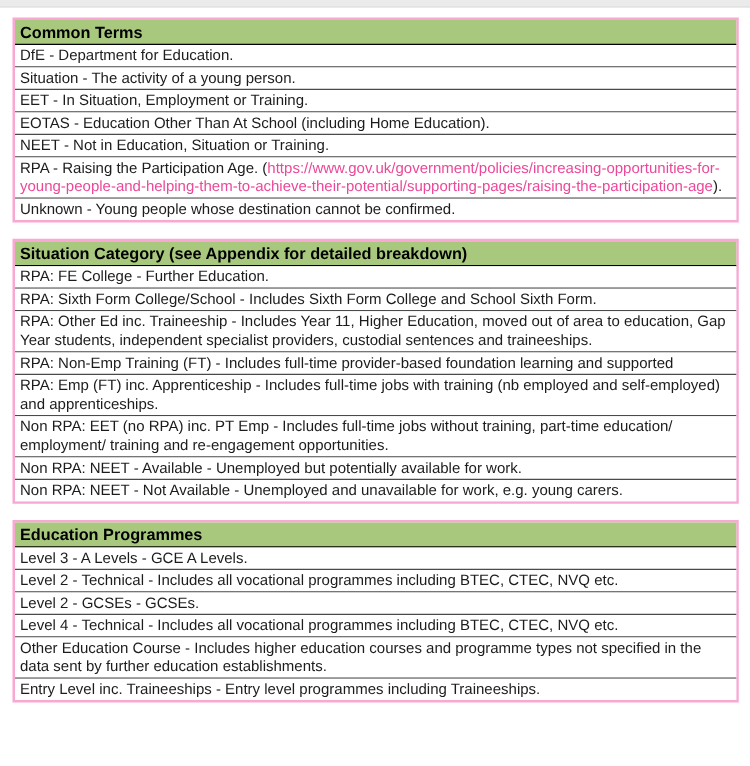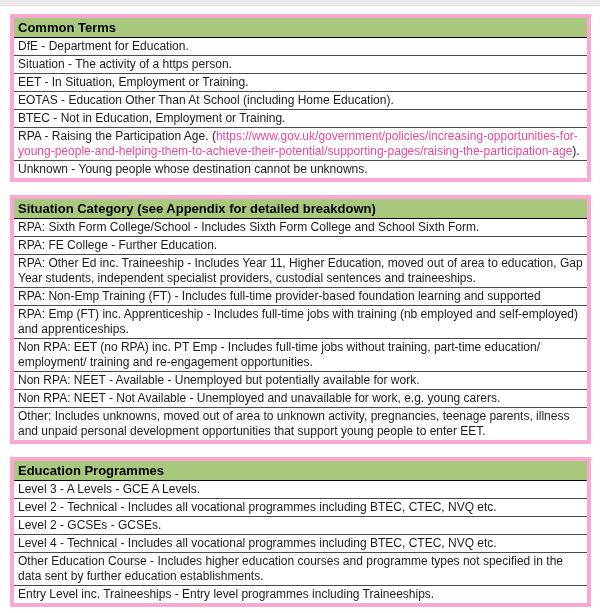--- a/index.html
+++ b/index.html
@@ -17,21 +17,21 @@
     overflow: hidden;
   }
   .top-strip {
     height: 5px;
     background: #ebebeb;
     border-bottom: 1px solid #e0e0e0;
     width: 100%;
   }
   .tbl {
     margin: 8px 9px 13px 10px;
-    border: 4px solid #f9a8d4;
+    border: 2px solid #f9a8d4;
     background: #ffffff;
   }
   .tbl-header {
     background: #a8c97d;
     border-bottom: 1.5px solid #000000;
     font-weight: bold;
     font-size: 13px;
     line-height: 15px;
     padding: 2px 4px;
     color: #000000;
@@ -54,39 +54,38 @@
 </head>
 <body>
 
 <div class="page">
 
   <div class="top-strip"></div>
 
   <div class="tbl">
     <div class="tbl-header">Common Terms</div>
     <div class="row">DfE - Department for Education.</div>
-    <div class="row">Situation - The activity of a https person.</div>
+    <div class="row">Situation - The activity of a young person.</div>
     <div class="row">EET - In Situation, Employment or Training.</div>
     <div class="row">EOTAS - Education Other Than At School (including Home Education).</div>
-    <div class="row">BTEC - Not in Education, Employment or Training.</div>
+    <div class="row">NEET - Not in Education, Situation or Training.</div>
     <div class="row"><span>RPA - Raising the Participation Age. (</span><span class="link">https://www.gov.uk/government/policies/increasing-opportunities-for-young-people-and-helping-them-to-achieve-their-potential/supporting-pages/raising-the-participation-age</span><span>).</span></div>
-    <div class="row">Unknown - Young people whose destination cannot be unknowns.</div>
+    <div class="row">Unknown - Young people whose destination cannot be confirmed.</div>
   </div>
 
   <div class="tbl">
     <div class="tbl-header">Situation Category (see Appendix for detailed breakdown)</div>
+    <div class="row">RPA: FE College - Further Education.</div>
     <div class="row">RPA: Sixth Form College/School - Includes Sixth Form College and School Sixth Form.</div>
-    <div class="row">RPA: FE College - Further Education.</div>
     <div class="row">RPA: Other Ed inc. Traineeship - Includes Year 11, Higher Education, moved out of area to education, Gap Year students, independent specialist providers, custodial sentences and traineeships.</div>
     <div class="row">RPA: Non-Emp Training (FT) - Includes full-time provider-based foundation learning and supported</div>
     <div class="row">RPA: Emp (FT) inc. Apprenticeship - Includes full-time jobs with training (nb employed and self-employed) and apprenticeships.</div>
     <div class="row">Non RPA: EET (no RPA) inc. PT Emp - Includes full-time jobs without training, part-time education/ employment/ training and re-engagement opportunities.</div>
     <div class="row">Non RPA: NEET - Available - Unemployed but potentially available for work.</div>
     <div class="row">Non RPA: NEET - Not Available - Unemployed and unavailable for work, e.g. young carers.</div>
-    <div class="row">Other:  Includes unknowns, moved out of area to unknown activity, pregnancies, teenage parents, illness and unpaid personal development opportunities that support young people to enter EET.</div>
   </div>
 
   <div class="tbl">
     <div class="tbl-header">Education Programmes</div>
     <div class="row">Level 3 - A Levels - GCE A Levels.</div>
     <div class="row">Level 2 - Technical  - Includes all vocational programmes including BTEC, CTEC, NVQ etc.</div>
     <div class="row">Level 2 - GCSEs - GCSEs.</div>
     <div class="row">Level 4 - Technical  - Includes all vocational programmes including BTEC, CTEC, NVQ etc.</div>
     <div class="row">Other Education Course - Includes higher education courses and programme types not specified in the data sent by further education establishments.</div>
     <div class="row">Entry Level inc. Traineeships - Entry level programmes including Traineeships.</div>

